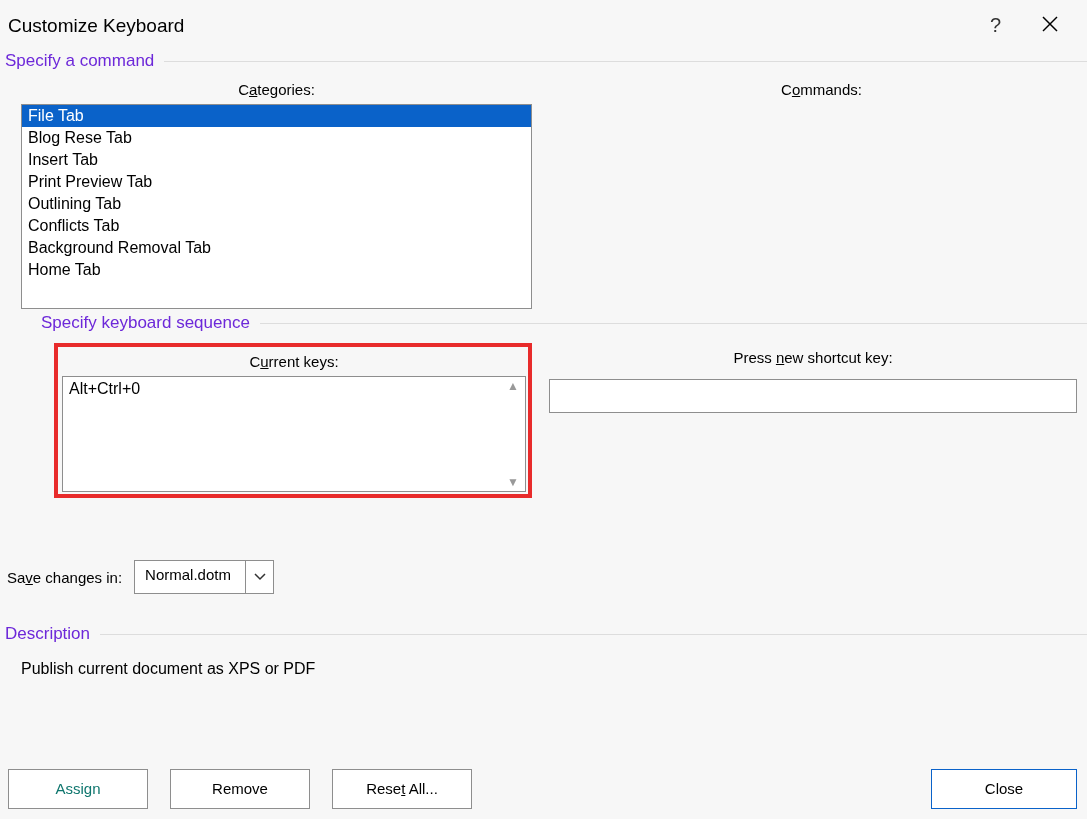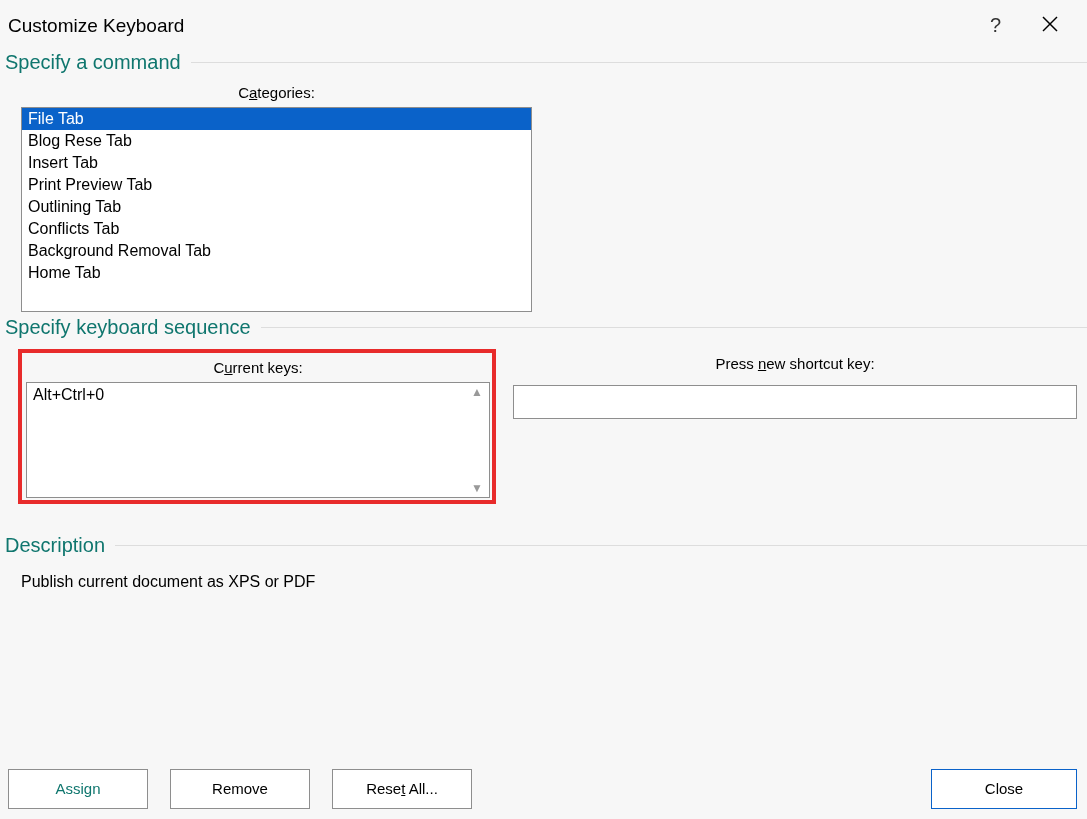--- a/index.html
+++ b/index.html
@@ -39,22 +39,22 @@
     font-size: 20px;
     color: #333;
     cursor: pointer;
   }
   .close-icon svg {
     width: 18px; height: 18px;
     stroke: #000; stroke-width: 1.5;
     cursor: pointer;
   }
   .section-label {
-    font-size: 20px;
-    color: #0f766e;
+    font-size: 17px;
+    color: #6d28d9;
     padding: 0 0 0 5px;
     display: flex;
     align-items: center;
     margin-top: 4px;
   }
   .section-label .line {
     flex: 1;
     height: 1px;
     background: #ddd;
     margin-left: 10px;
@@ -87,21 +87,21 @@
   .list-item.selected {
     background: #0a62c9;
     color: #fff;
   }
   
   .listbox-inner::-webkit-scrollbar { width: 18px; }
   .listbox-inner::-webkit-scrollbar-track { background: #f0f0f0; }
   .listbox-inner::-webkit-scrollbar-thumb { background: #9e9e9e; }
   .listbox-inner::-webkit-scrollbar-button { display:none; height:0; }
 
-  .seq-section { margin-top: 0; }
+  .seq-section { margin-top: 0; padding-left: 36px; }
   .seq-columns {
     display: flex;
     gap: 17px;
     padding: 10px 10px 0 18px;
     align-items: flex-start;
   }
   .current-wrapper {
     border: 4px solid #e82b2b;
     padding: 0;
     width: 478px;
@@ -244,20 +244,23 @@
             <div class="list-item">Insert Tab</div>
             <div class="list-item">Print Preview Tab</div>
             <div class="list-item">Outlining Tab</div>
             <div class="list-item">Conflicts Tab</div>
             <div class="list-item">Background Removal Tab</div>
             <div class="list-item">Home Tab</div>
           </div>
       </div>
     </div>
     <div class="col">
+      <div class="field-label">
+        <span>C</span><span class="ak">o</span><span>mmands:</span>
+      </div>
     </div>
   </div>
 
   <div class="seq-section">
     <div class="section-label">
       <span>Specify keyboard sequence</span>
       <span class="line"></span>
     </div>
     <div class="seq-columns">
       <div class="current-wrapper">
@@ -278,20 +281,33 @@
       </div>
       <div class="press-col">
         <div class="field-label">
           <span>Press </span><span class="ak">n</span><span>ew shortcut key:</span>
         </div>
         <input class="shortcut-input" value="" style="">
       </div>
     </div>
   </div>
 
+  <div class="save-row">
+    <span>
+      <span>Sa</span><span class="ak">v</span><span>e changes in:</span>
+    </span>
+    <div class="select-wrap">
+      <div class="sel-text">Normal.dotm</div>
+      <div class="sel-btn">
+        <svg viewBox="0 0 12 8">
+            <polyline points="1,1 6,6 11,1" fill="none" stroke="#333" stroke-width="1.5"></polyline>
+          </svg>
+      </div>
+    </div>
+  </div>
 
   <div class="desc-section">
     <div class="section-label">
       <span>Description</span>
       <span class="line"></span>
     </div>
     <div class="desc-text">Publish current document as XPS or PDF</div>
   </div>
 
   <div class="button-row">

